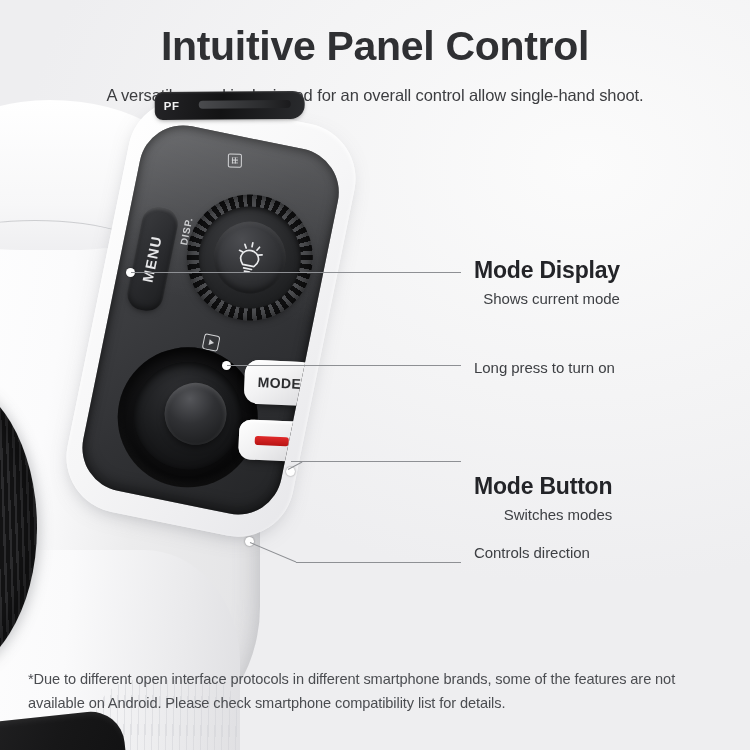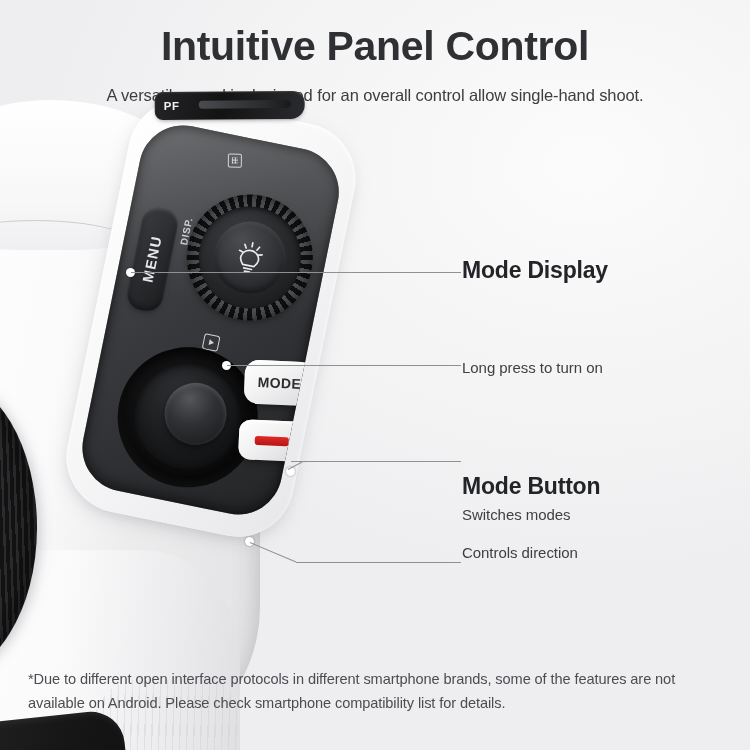--- a/index.html
+++ b/index.html
@@ -262,21 +262,21 @@
   }
 
   
   .leader{position:absolute;height:1px;background:#8e9094;}
   .dot{
     position:absolute;width:9px;height:9px;border-radius:50%;
     background:#ffffff;box-shadow:0 0 2px rgba(0,0,0,.45);
   }
   .diag{position:absolute;height:1px;background:#8e9094;transform-origin:left center;}
 
-  .callout{position:absolute;left:462px;}
+  .callout{position:absolute;left:474px;text-align:right;}
   .callout .c-title{
     font-size:23px;font-weight:700;color:#232428;letter-spacing:-0.2px;
     line-height:1.05;white-space:nowrap;
   }
   .callout .c-sub{
     margin-top:8px;font-size:15px;font-weight:400;color:#3e4044;
     letter-spacing:-0.05px;white-space:nowrap;
   }
 
   
@@ -372,20 +372,21 @@
   <div class="dot" style="left:286px;top:467px;"></div>
   <div class="leader" style="left:291px;top:461px;width:170px;"></div>
   <div class="diag" style="left:288px;top:469px;width:16px;transform:rotate(-28deg);"></div>
 
   <div class="dot" style="left:245px;top:537px;"></div>
   <div class="diag" style="left:250px;top:542px;width:50px;transform:rotate(23deg);"></div>
   <div class="leader" style="left:296px;top:562px;width:165px;"></div>
 
   <div class="callout" style="top:258px;">
     <div class="c-title">Mode Display</div>
+    <div class="c-sub">Shows current mode</div>
   </div>
   <div class="callout" style="top:351px;">
     <div class="c-sub">Long press to turn on</div>
   </div>
   <div class="callout" style="top:448px;margin-top:26px;">
     <div class="c-title">Mode Button</div>
     <div class="c-sub">Switches modes</div>
   </div>
   <div class="callout" style="top:536px;">
     <div class="c-sub">Controls direction</div>

